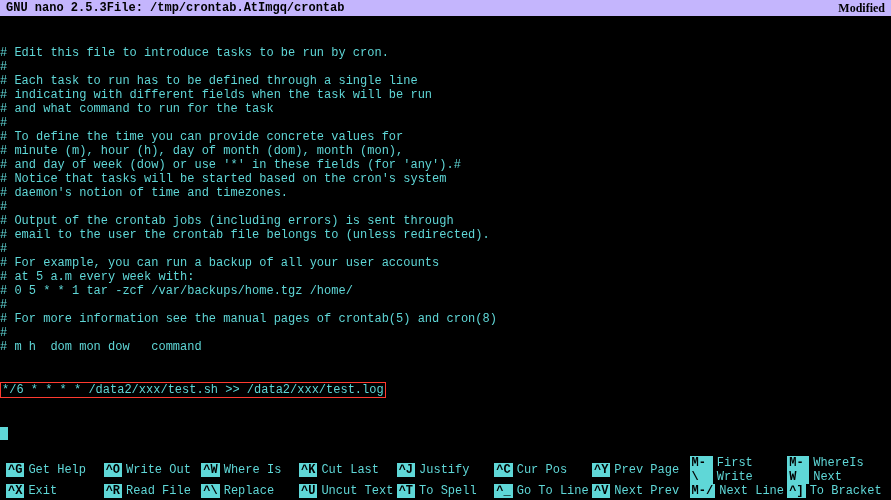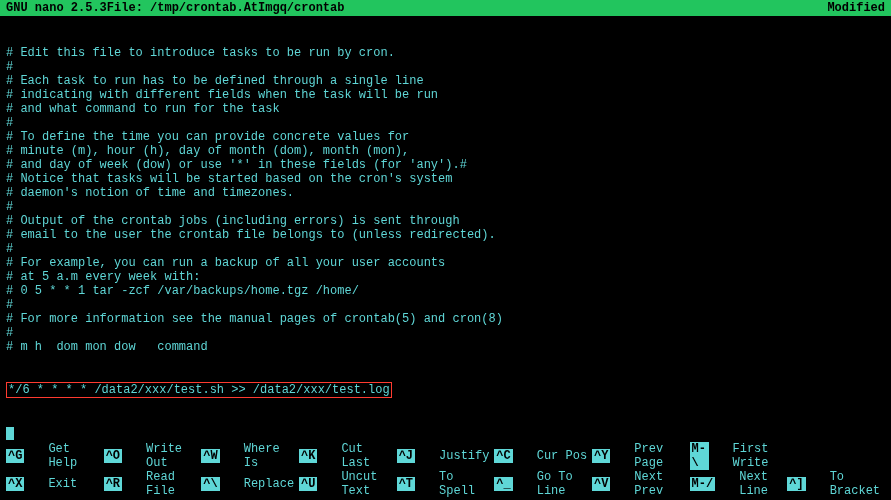--- a/index.html
+++ b/index.html
@@ -7,34 +7,34 @@
       background: #000;
       font-family: 'Courier New', monospace;
       font-size: 12px;
       color: #5fd7d7;
       width: 891px;
       height: 500px;
       overflow: hidden;
       position: relative;
     }
     .header {
-      background: #22c55e;
+      background: #c4b5fd;
       color: #000;
       padding: 1px 6px;
       display: flex;
       justify-content: space-between;
       align-items: center;
       height: 16px;
       font-weight: bold;
     }
     .header-left { flex: 0 0 auto; }
     .header-center { flex: 1 1 auto; }
-    .header-right { flex: 0 0 auto; }
+    .header-right { flex: 0 0 auto; font-family: Liberation Serif, serif; }
     .editor-area {
-      padding: 2px 6px;
+      padding: 2px 0;
       line-height: 14px;
       white-space: pre;
       position: relative;
     }
     .file-line { color: #5fd7d7; }
     .highlight-box {
       border: 1px solid #ff3b30;
       display: inline-block;
       padding: 0 1px;
     }
@@ -66,21 +66,20 @@
     }
     .help-key {
       background: #5fd7d7;
       color: #000;
       padding: 0 2px;
       font-weight: bold;
       margin-right: 4px;
     }
     .help-label {
       color: #5fd7d7;
-      margin-left: 20px;
     }
     .watermark {
       position: absolute;
       bottom: 2px;
       right: 6px;
       color: #666;
       font-size: 9px;
     }
   </style>
 </head>
@@ -125,20 +124,24 @@
         <span class="help-label">Cur Pos</span>
       </div>
       <div class="help-item" style="width: 11.1111%;">
         <span class="help-key">^Y</span>
         <span class="help-label">Prev Page</span>
       </div>
       <div class="help-item" style="width: 11.1111%;">
         <span class="help-key">M-\</span>
         <span class="help-label">First Write</span>
       </div>
+      <div class="help-item" style="width: 11.1111%;">
+        <span class="help-key">M-W</span>
+        <span class="help-label">WhereIs Next</span>
+      </div>
     </div>
   <div class="help-row" id="help-row-2">
       <div class="help-item" style="width: 11.1111%;">
         <span class="help-key">^X</span>
         <span class="help-label">Exit</span>
       </div>
       <div class="help-item" style="width: 11.1111%;">
         <span class="help-key">^R</span>
         <span class="help-label">Read File</span>
       </div>

